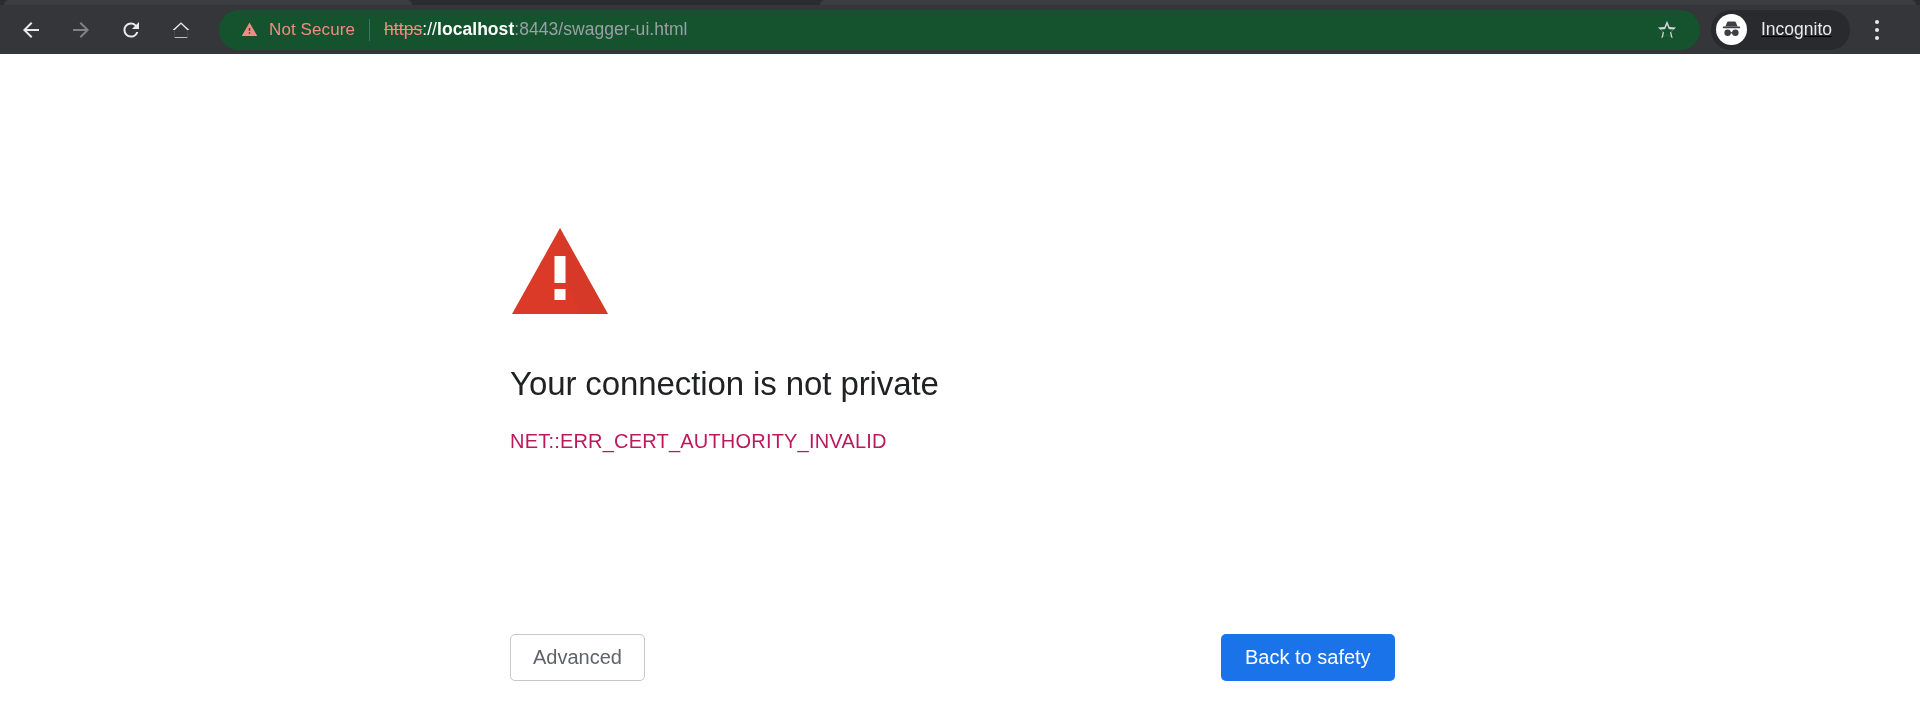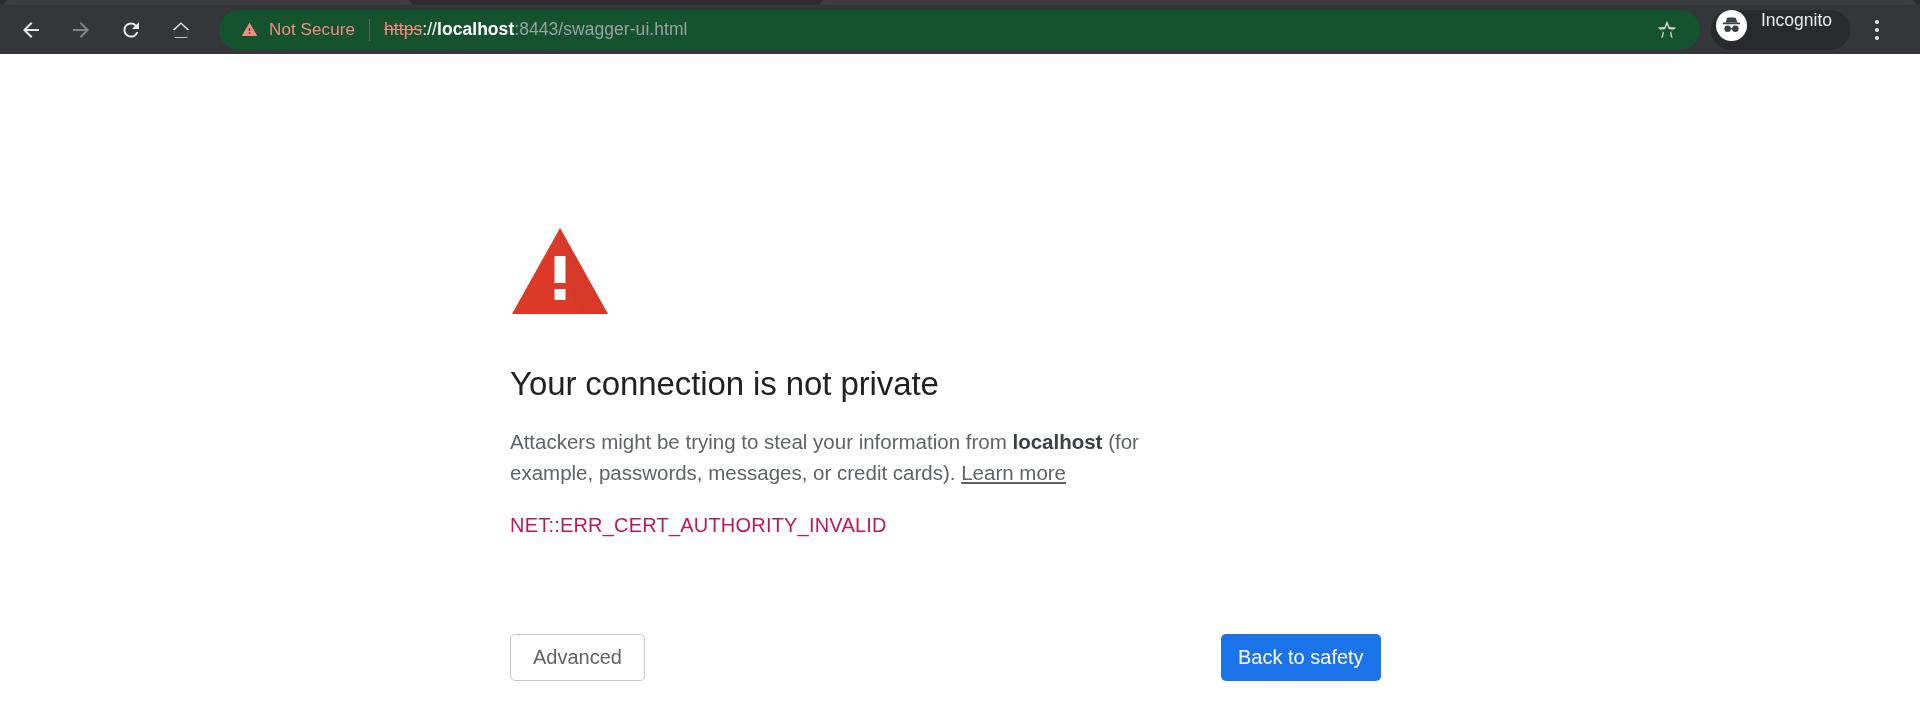--- a/index.html
+++ b/index.html
@@ -128,23 +128,24 @@
     justify-content: center;
   }
 
   
   #incognito-pill {
     margin-left: 11px;
     height: 40px;
     background: #292a2d;
     border-radius: 20px;
     display: flex;
-    align-items: flex-start;
+    align-items: center;
     padding: 0 18px 0 5px;
     flex: 0 0 auto;
+    text-decoration: underline;
   }
   #incognito-avatar {
     width: 31px;
     height: 31px;
     border-radius: 50%;
     background: #ffffff;
     display: flex;
     align-items: center;
     justify-content: center;
     flex: 0 0 auto;
@@ -248,21 +249,21 @@
     display: flex;
     align-items: center;
     justify-content: center;
     cursor: pointer;
   }
   #back-to-safety-button {
     position: absolute;
     left: 711px;
     top: 0;
     height: 47px;
-    padding: 0 17px;
+    padding: 0 24px;
     background: #1a73e8;
     border: none;
     border-radius: 5px;
     color: #ffffff;
     font-size: 20px;
     font-family: "Liberation Sans", sans-serif;
     display: flex;
     align-items: center;
     justify-content: center;
     cursor: pointer;
@@ -363,21 +364,20 @@
       <svg width="100" height="90" viewBox="0 0 100 90">
         <path d="M50 2 L98 88 L2 88 Z" fill="#db3a28"></path>
         <path d="M50 2 L98 88 L70 88 L50 40 Z" fill="#d23a28" opacity="0.35"></path>
         <rect x="44.5" y="30" width="11" height="27" fill="#ffffff"></rect>
         <rect x="44.5" y="63" width="11" height="11" fill="#ffffff"></rect>
       </svg>
     </div>
 
     <h1 id="error-title">Your connection is not private</h1>
 
-    <p id="error-paragraph"><span>Attackers might be trying to steal your information from </span><b>localhost</b><span> (for example, passwords, messages, or credit cards). </span><a id="learn-more-link">Learn more</a></p>
 
     <div id="error-code">NET::ERR_CERT_AUTHORITY_INVALID</div>
   </div>
 
   <div id="button-row">
     <button id="advanced-button">Advanced</button>
     <button id="back-to-safety-button">Back to safety</button>
   </div>
 </div>
 

